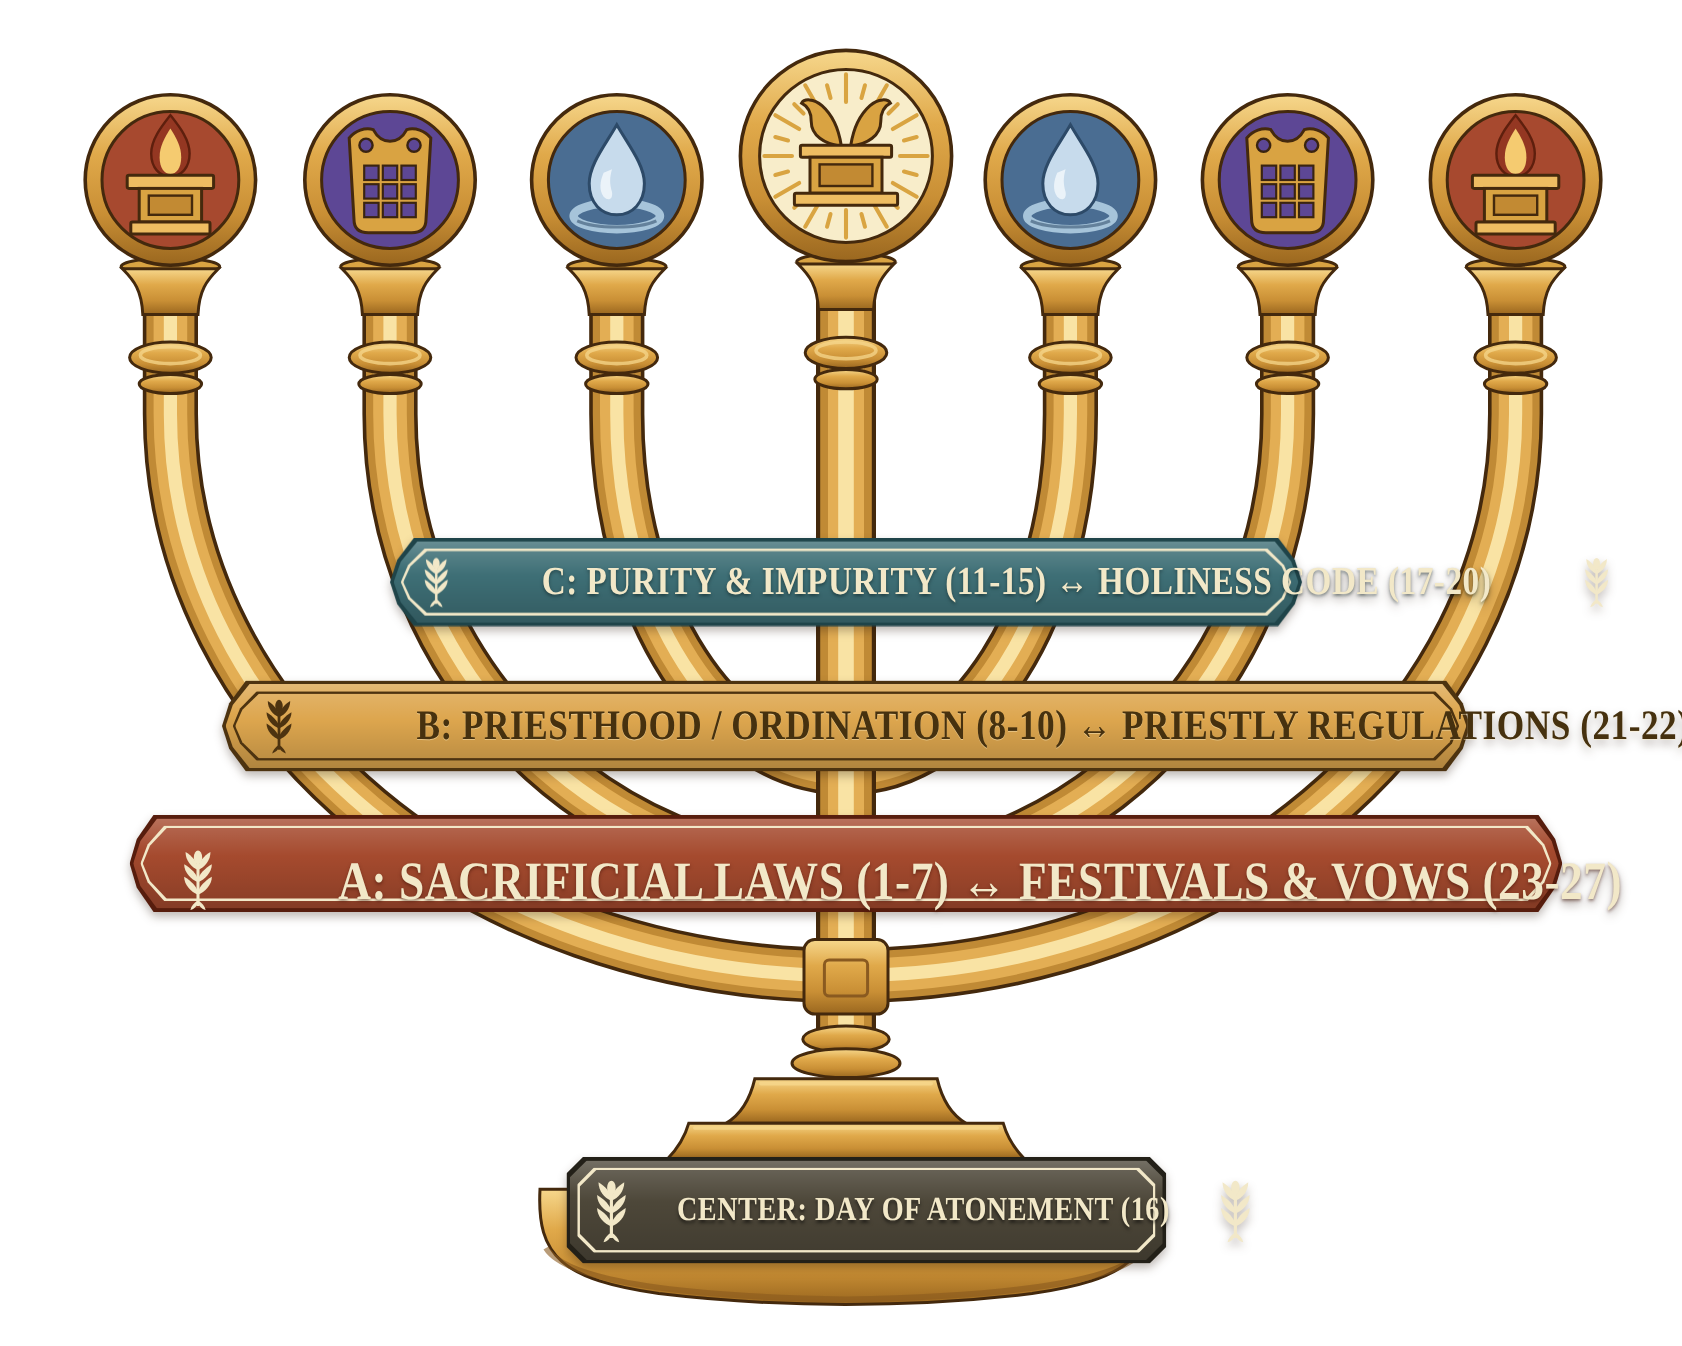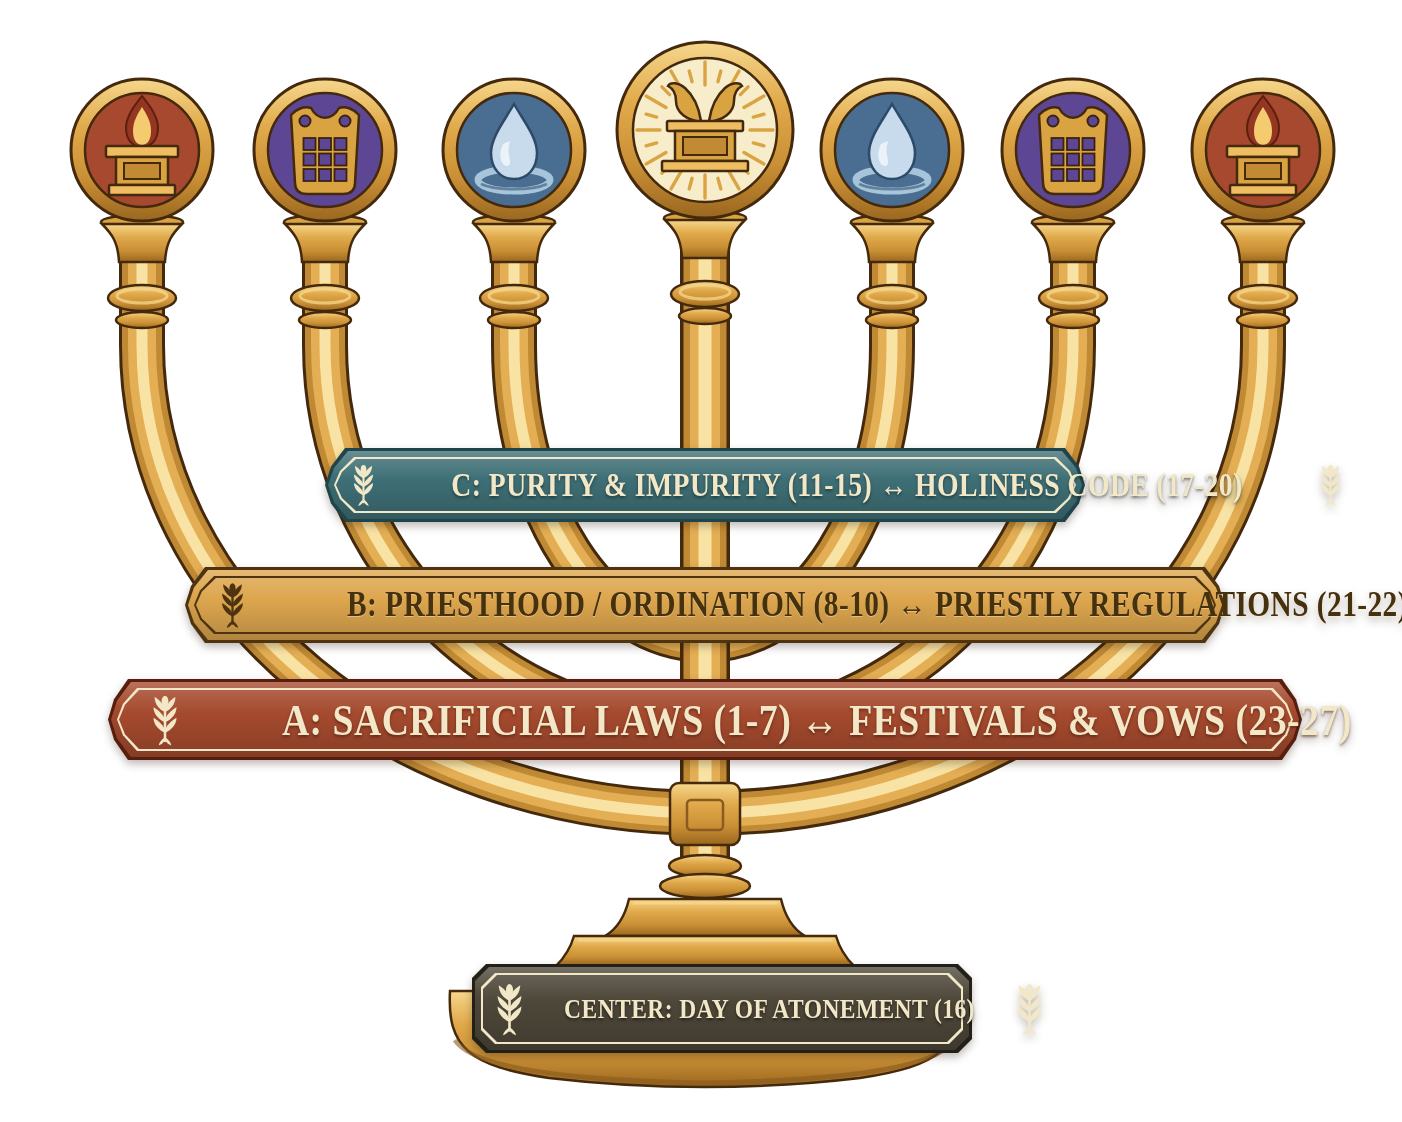--- a/index.html
+++ b/index.html
@@ -76,21 +76,21 @@
   .teal .wheat{height:44px;width:25px;}
 
   .goldb{--face:var(--banner-gold);--edge:var(--banner-gold-border);--stripe:var(--banner-gold-border);
          --ink:var(--text-dark);--sprig:var(--banner-gold-border);}
   .goldb .b-row{padding:0 34px;}
   .goldb .b-text{font-size:35px;text-shadow:0 1px 0 rgba(255,240,200,.45);}
   .goldb .wheat{height:48px;width:27px;}
 
   .redb{--face:var(--banner-red);--edge:var(--banner-red-border);--stripe:var(--cream);
         --ink:var(--cream);--sprig:var(--cream);}
-  .redb .b-row{padding:0 42px;}
+  .redb .b-row{padding:0 42px;align-items:flex-end;}
   .redb .b-text{font-size:45px;text-shadow:0 2px 3px rgba(60,15,5,.5);}
   .redb .wheat{height:54px;width:30px;}
 
   .plaqueb{--face:var(--plaque);--edge:var(--plaque-border);--stripe:var(--cream);
         --ink:var(--cream);--sprig:var(--cream);
         --notch:polygon(14px 0%, calc(100% - 14px) 0%, 100% 14px, 100% calc(100% - 14px),
                  calc(100% - 14px) 100%, 14px 100%, 0% calc(100% - 14px), 0% 14px);}
   .plaqueb .b-row{padding:0 22px;}
   .plaqueb .b-text{font-size:28px;text-shadow:0 2px 3px rgba(0,0,0,.5);}
   .plaqueb .wheat{height:56px;width:31px;}

